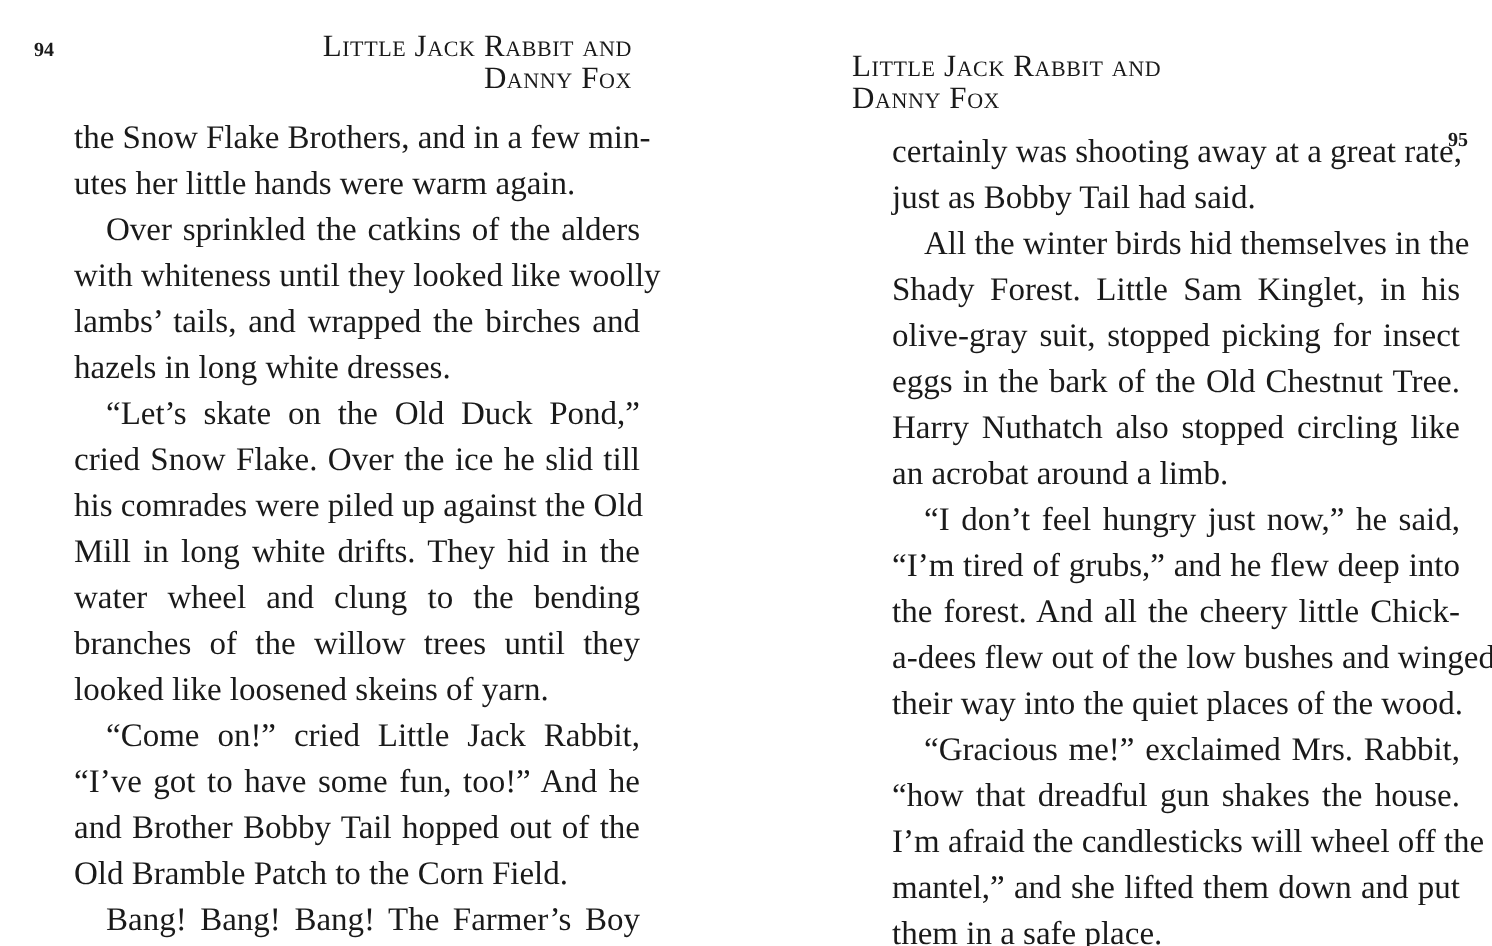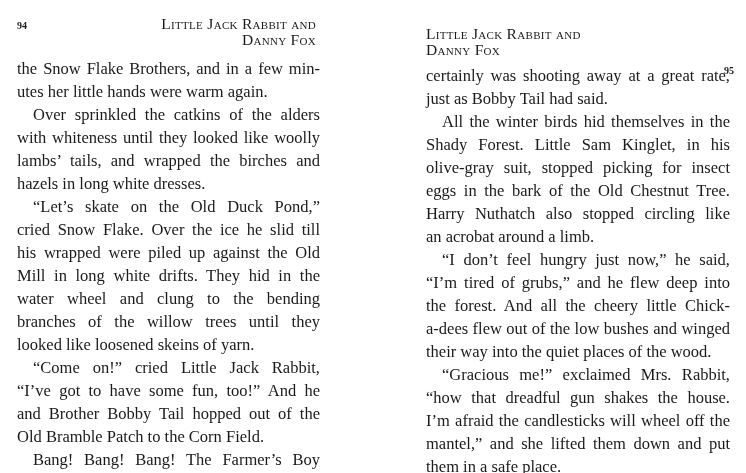--- a/index.html
+++ b/index.html
@@ -21,21 +21,21 @@
     .page-right .running-title { left: 53px; top: 26px; width: 260px; text-align: left; }
     .page-right .page-number { right: 12px; top: 28px; margin-top: 37px; }
 
     .body-text {
       position: absolute; font-size: 16.5px; line-height: 23px; text-align: justify;
       text-align-last: auto; hyphens: manual;
     }
     .page-left .body-text { left: 17px; width: 303px; top: 57px; }
     .page-right .body-text { left: 53px; width: 304px; top: 64px; }
 
-    .line { display: block; white-space: nowrap; text-align: justify; text-align-last: justify; height: 23px; overflow: visible; }
+    .line { display: block; white-space: nowrap; text-align: justify; text-align-last: justify; height: 23px; overflow: visible; margin-left: 20px; }
     .line.last { text-align-last: left; }
     .line.indent { padding-left: 16px; }
   </style>
 </head>
 <body>
 
 <div class="page page-left">
   <span class="page-number">94</span>
   <div class="running-title">
     <div>Little Jack Rabbit and</div>
@@ -43,21 +43,21 @@
   </div>
   <div class="body-text">
       <span class="line">the Snow Flake Brothers, and in a few min-</span>
       <span class="line last">utes her little hands were warm again.</span>
       <span class="line indent">Over sprinkled the catkins of the alders</span>
       <span class="line">with whiteness until they looked like woolly</span>
       <span class="line">lambs’ tails, and wrapped the birches and</span>
       <span class="line last">hazels in long white dresses.</span>
       <span class="line indent">“Let’s skate on the Old Duck Pond,”</span>
       <span class="line">cried Snow Flake.  Over the ice he slid till</span>
-      <span class="line">his wrapped were piled up against the Old</span>
+      <span class="line">his comrades were piled up against the Old</span>
       <span class="line">Mill in long white drifts.  They hid in the</span>
       <span class="line">water wheel and clung to the bending</span>
       <span class="line">branches of the willow trees until they</span>
       <span class="line last">looked like loosened skeins of yarn.</span>
       <span class="line indent">“Come on!” cried Little Jack Rabbit,</span>
       <span class="line">“I’ve got to have some fun, too!”  And he</span>
       <span class="line">and Brother Bobby Tail hopped out of the</span>
       <span class="line last">Old Bramble Patch to the Corn Field.</span>
       <span class="line indent">Bang!  Bang!  Bang!  The Farmer’s Boy</span>
     </div>

